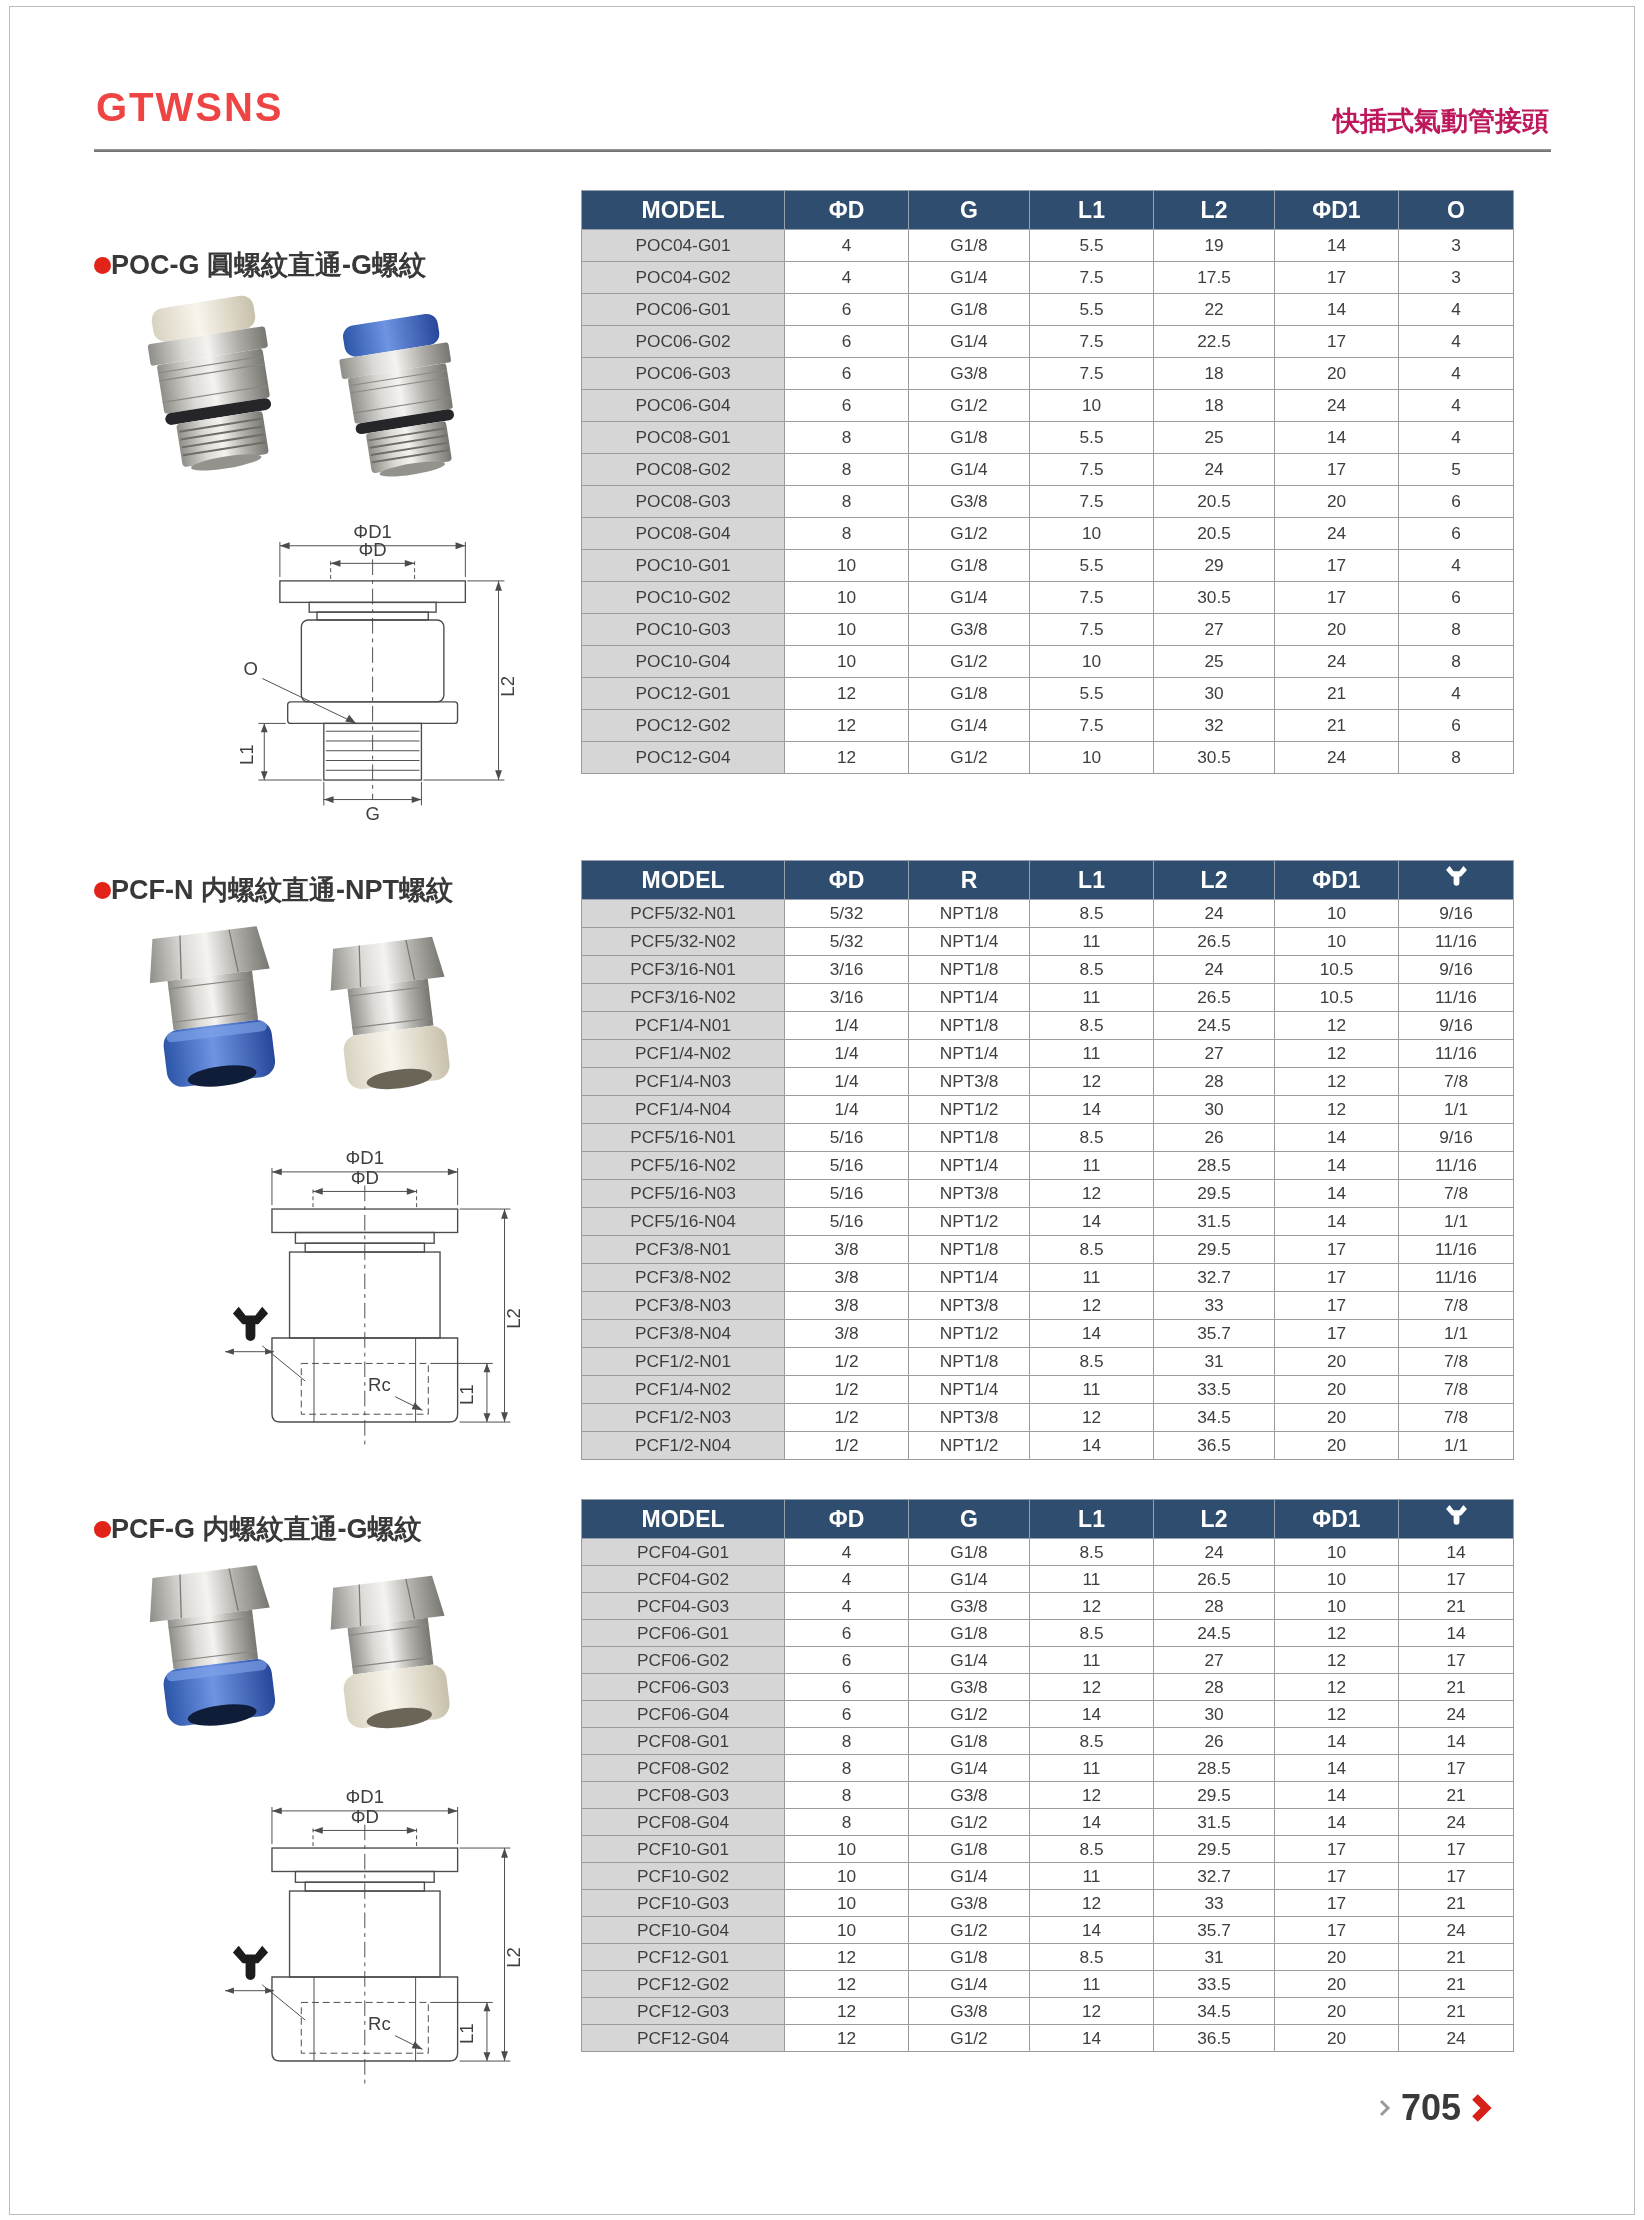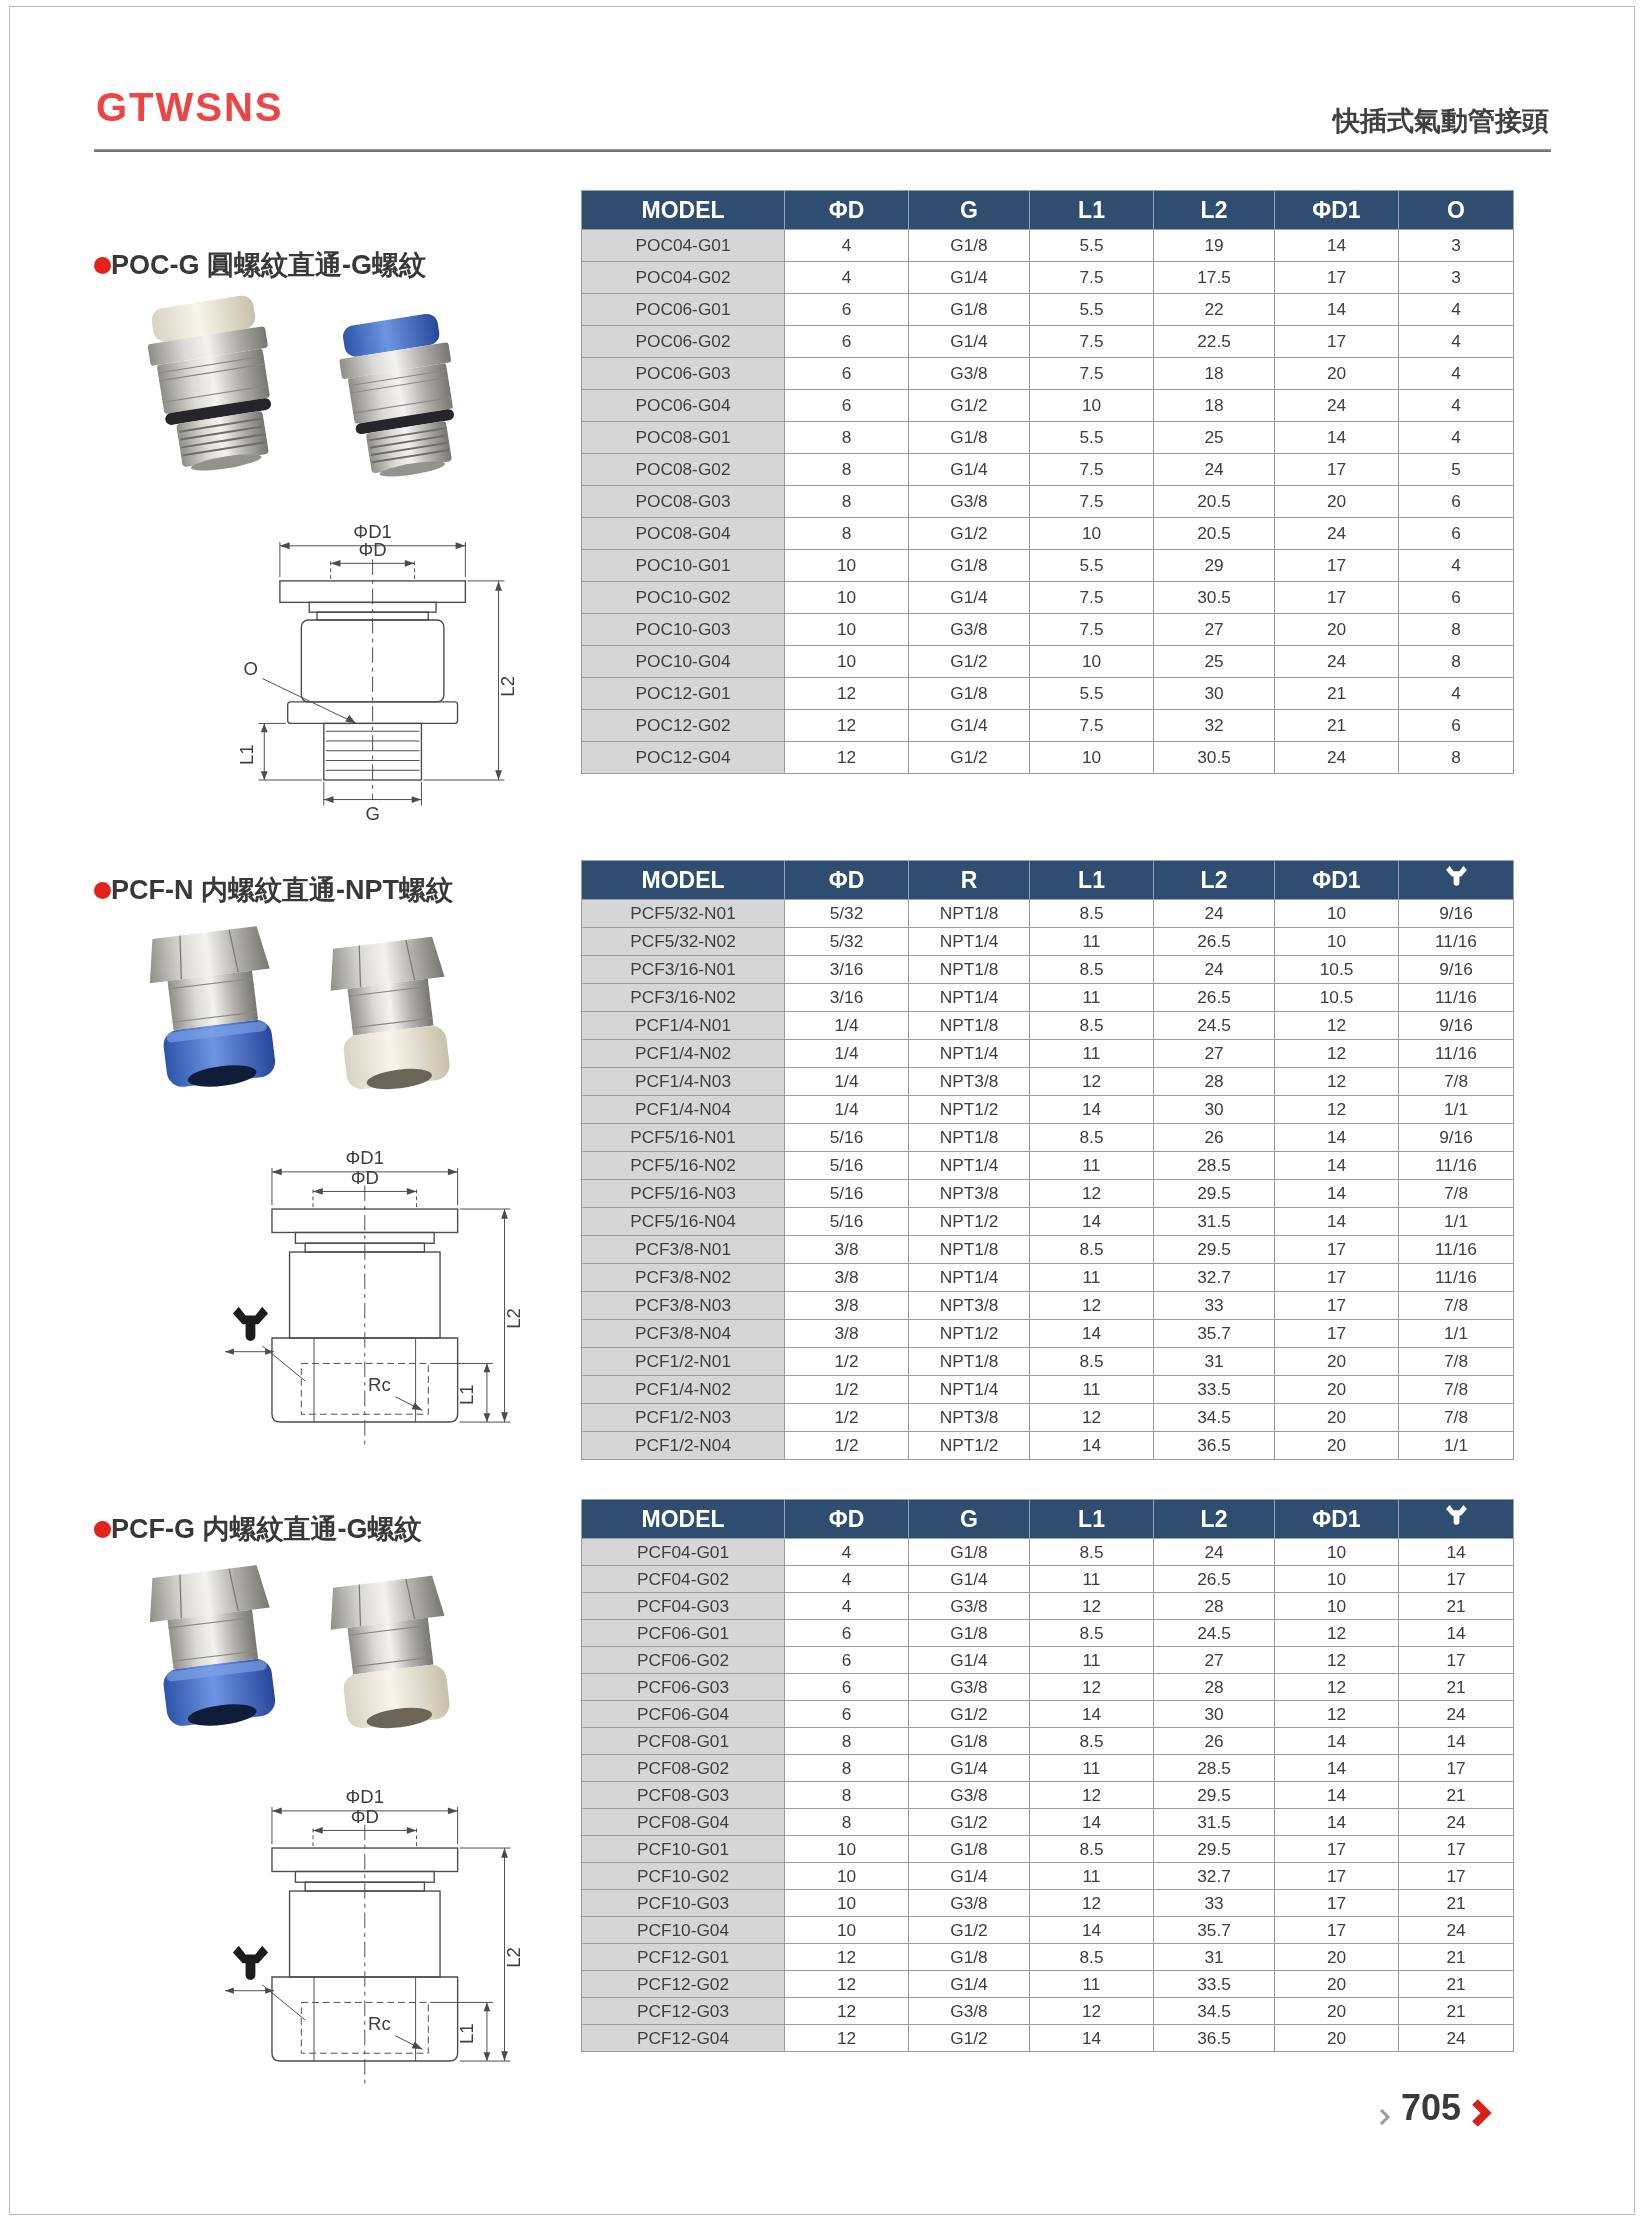--- a/index.html
+++ b/index.html
@@ -4,21 +4,21 @@
 <style>
 *{margin:0;padding:0;box-sizing:border-box}
 html,body{background:#ffffff}
 body{width:1644px;height:2221px;position:relative;overflow:hidden;
      font-family:"Liberation Sans",sans-serif;color:#3c3c3c}
 .frame{position:absolute;left:9px;top:6px;right:9px;bottom:6px;border:1px solid #bdbdbd}
 .content{position:absolute;left:94px;top:0;width:1457px}
 .hdr{position:relative;height:154px}
 .brand{position:absolute;left:2px;top:85px;font-size:40px;font-weight:bold;
        color:#ef4444;letter-spacing:2px}
-.cat{position:absolute;right:2px;top:103px;font-size:27px;font-weight:bold;color:#404040}
+.cat{position:absolute;right:2px;top:103px;font-size:27px;font-weight:bold;color:#be185d}
 .rule{position:absolute;left:0;right:0;top:149px;height:3px;
       background:linear-gradient(#9a9a9a,#686868)}
 section{display:flex;align-items:flex-start}
 .s1{margin-top:36px}.s2{margin-top:38px}.s3{margin-top:32px}
 .left{width:487px;flex:none}
 .right{flex:none;width:931px}
 .sec-title{display:flex;align-items:center;font-size:27px;
            font-weight:bold;color:#383838;white-space:nowrap}
 .s1 .sec-title{padding-top:57px}
 .s2 .sec-title,.s3 .sec-title{padding-top:12px}
@@ -29,21 +29,21 @@
 .spec th{background:#2f4e6f;color:#ffffff;font-size:23px;font-weight:bold;
          height:39px;border:1px solid #98a2ad;text-align:center;vertical-align:middle}
 .spec td{font-size:17.3px;text-align:center;vertical-align:middle;
          border:1px solid #9b9b9b;background:#ffffff;color:#3e3e3e}
 .spec td.model{background:#d6d6d6}
 .t1 td{height:32px}
 .t2 td{height:28px}
 .t3 td{height:27px}
 .c0{width:203px}.c1{width:124px}.c2{width:121px}.c3{width:124px}
 .c4{width:121px}.c5{width:124px}.c6{width:115px}
-.pageno{position:absolute;left:1378px;top:2087px;display:flex;align-items:flex-end;gap:9px}
+.pageno{position:absolute;left:1378px;top:2087px;display:flex;align-items:center;gap:9px}
 .pageno .num{font-size:36px;font-weight:bold;color:#3a3a3a}
 .dwg{stroke:#4c4c4c;stroke-width:1.4;fill:none}
 .dwg-thin{stroke:#4c4c4c;stroke-width:1;fill:none}
 .dwg-fill{fill:#4c4c4c;stroke:none}
 text.dim{fill:#3f3f3f;font-size:19px;font-family:"Liberation Sans",sans-serif;text-anchor:middle}
 </style>
 </head>
 <body>
 
 <div class="frame"></div>

